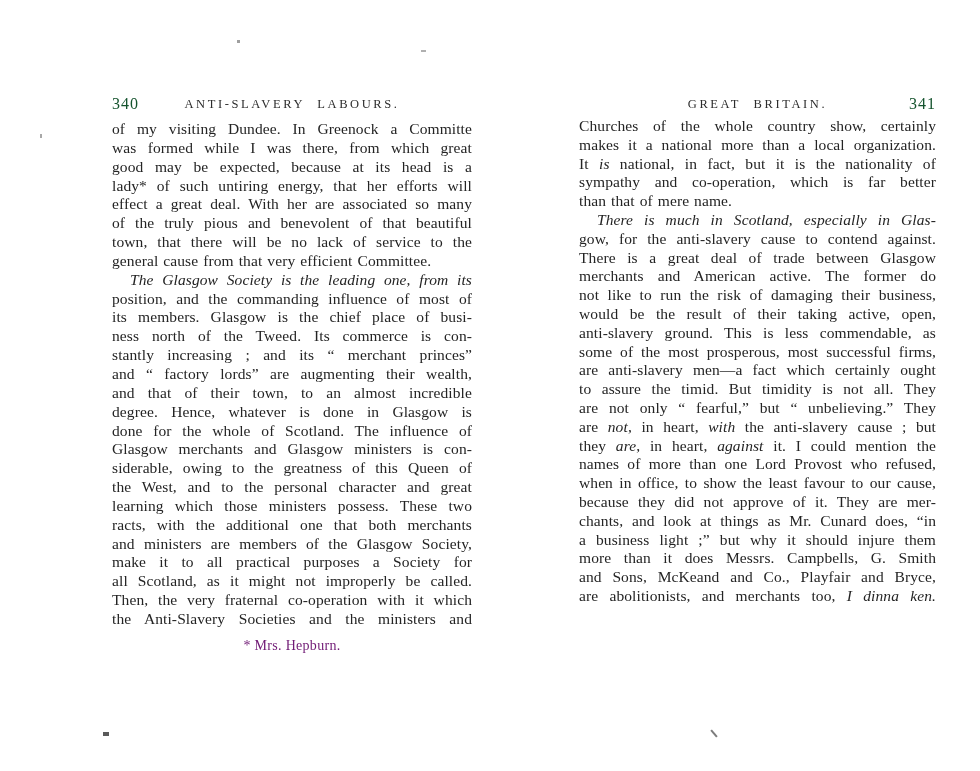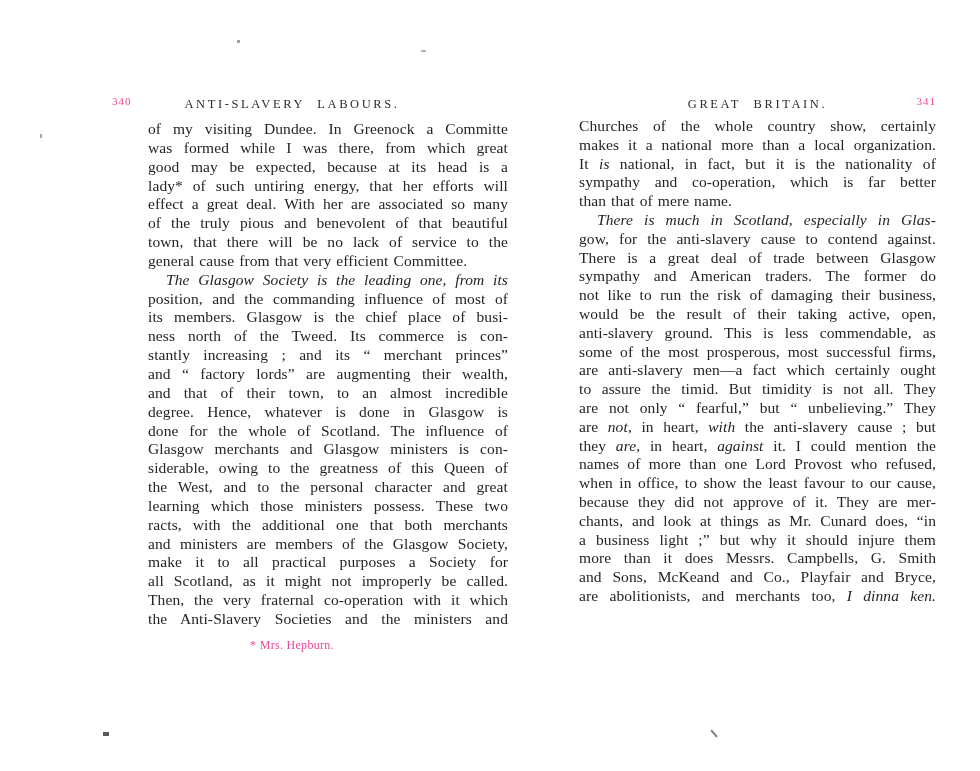--- a/index.html
+++ b/index.html
@@ -8,38 +8,38 @@
     font-family:"Liberation Serif","DejaVu Serif",serif;color:#242424;
     -webkit-font-smoothing:antialiased;
   }
   
   .pagehead{position:absolute;height:16px;}
   .pagehead .runhead{
     position:absolute;left:0;right:0;text-align:center;
     font-size:12.5px;letter-spacing:2.6px;word-spacing:7px;color:#2c2c2c;
   }
   .pagehead .pagenum{
-    position:absolute;top:-2px;font-size:11px;letter-spacing:1px;color:#ec4899;
+    position:absolute;top:-2px;font-size:16px;letter-spacing:1px;color:#14532d;
   }
   .pagehead .pagenum.leftnum{left:0;}
   .pagehead .pagenum.rightnum{right:0;}
   #head-left{left:112px;top:97px;width:360px;}
   #head-right{left:579px;top:97px;width:357px;}
   
   .pagebody{position:absolute;font-size:15.5px;word-spacing:1px;letter-spacing:0.1px;}
-  #body-left{left:112px;top:120px;width:360px;line-height:18.85px;margin-left:36px;}
+  #body-left{left:112px;top:120px;width:360px;line-height:18.85px;}
   #body-right{left:579px;top:117px;width:357px;line-height:18.8px;}
   .line{text-align:justify;text-align-last:justify;white-space:normal;}
   .line.noj{text-align-last:left;}
   .line.ind{text-indent:18px;font-style:italic;}
   .line i{font-style:italic;}
   
   .footnote{
     position:absolute;left:112px;top:638px;width:360px;text-align:center;
-    font-size:12px;color:#ec4899;letter-spacing:0.3px;
+    font-size:14px;color:#701a75;letter-spacing:0.3px;
   }
   
   .speck{position:absolute;background:#9a9a9a;}
   #speck-1{left:237px;top:40px;width:3px;height:3px;background:#9f9f9f;}
   #speck-2{left:421px;top:50px;width:5px;height:2px;background:#b0b0b0;}
   #speck-3{left:40px;top:134px;width:2px;height:4px;background:#a8a8a8;}
   #speck-4{left:103px;top:732px;width:6px;height:4px;background:#5a5a5a;}
   #speck-5{left:713px;top:729px;width:2px;height:9px;background:#7c7c7c;transform:rotate(-40deg);}
 </style>
 </head>
@@ -86,21 +86,21 @@
   </div>
 <div class="pagebody" id="body-right">
     <div class="line">Churches of the whole country show, certainly</div>
     <div class="line">makes it a national more than a local organization.</div>
     <div class="line">It <i>is</i> national, in fact, but it is the nationality of</div>
     <div class="line">sympathy and co-operation, which is far better</div>
     <div class="line noj">than that of mere name.</div>
     <div class="line ind">There is much in Scotland, especially in Glas-</div>
     <div class="line">gow, for the anti-slavery cause to contend against.</div>
     <div class="line">There is a great deal of trade between Glasgow</div>
-    <div class="line">sympathy and American traders.  The former do</div>
+    <div class="line">merchants and American active.  The former do</div>
     <div class="line">not like to run the risk of damaging their business,</div>
     <div class="line">would be the result of their taking active, open,</div>
     <div class="line">anti-slavery ground.  This is less commendable, as</div>
     <div class="line">some of the most prosperous, most successful firms,</div>
     <div class="line">are anti-slavery men—a fact which certainly ought</div>
     <div class="line">to assure the timid.  But timidity is not all.  They</div>
     <div class="line">are not only “ fearful,” but “ unbelieving.”  They</div>
     <div class="line">are <i>not</i>, in heart, <i>with</i> the anti-slavery cause ; but</div>
     <div class="line">they <i>are</i>, in heart, <i>against</i> it.  I could mention the</div>
     <div class="line">names of more than one Lord Provost who refused,</div>

